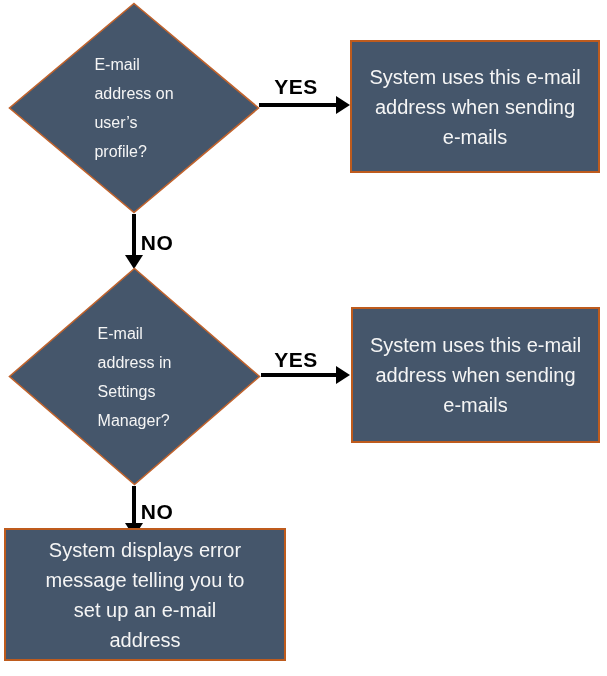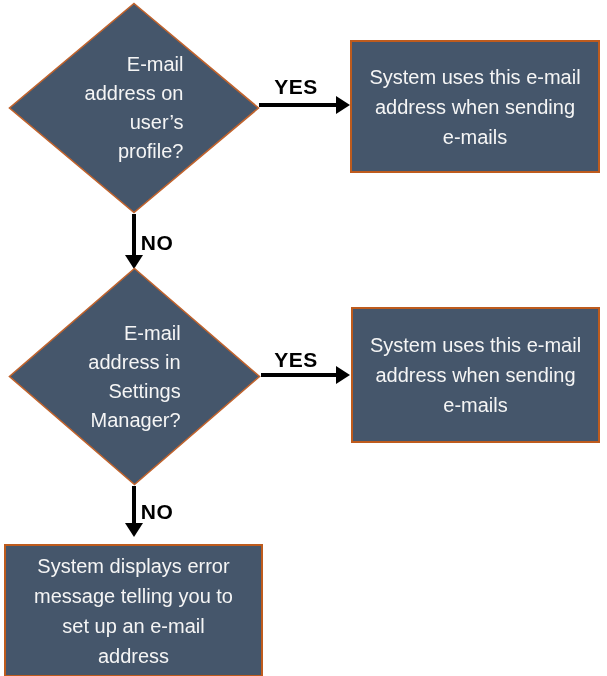--- a/index.html
+++ b/index.html
@@ -31,23 +31,23 @@
     fill: var(--shape-fill);
     stroke: var(--diamond-border);
     stroke-width: 1.6;
   }
   .shape-text {
     position: absolute;
     inset: 0;
     display: flex;
     align-items: center;
     justify-content: center;
-    text-align: right;
+    text-align: left;
     color: var(--shape-text);
-    font-size: 20px;
+    font-size: 16px;
     line-height: 29px;
     white-space: pre-line;
     pointer-events: none;
   }
   .rect-node {
     position: absolute;
     background: var(--shape-fill);
     border: 2px solid var(--rect-border);
     display: flex;
     align-items: center;
@@ -142,18 +142,18 @@
     <div class="arrow-head-right" style="left:336px; top:366px;"></div>
     <div class="branch-label" style="left:272px; top:348px;">YES</div>
   </div>
 
   <div class="node-abs">
     <div class="arrow-line-v" style="left:132px; top:486px; height:38px;"></div>
     <div class="arrow-head-down" style="left:125px; top:523px;"></div>
     <div class="branch-label" style="left:133px; top:500px;">NO</div>
   </div>
 
-  <div class="rect-node" style="left:4px; top:544px; width:259px; height:133px;">System displays error
+  <div class="rect-node" style="left:4px; top:528px; width:282px; height:133px;">System displays error
 message telling you to
 set up an e-mail
 address</div>
 
 </div>
 
 </body></html>

